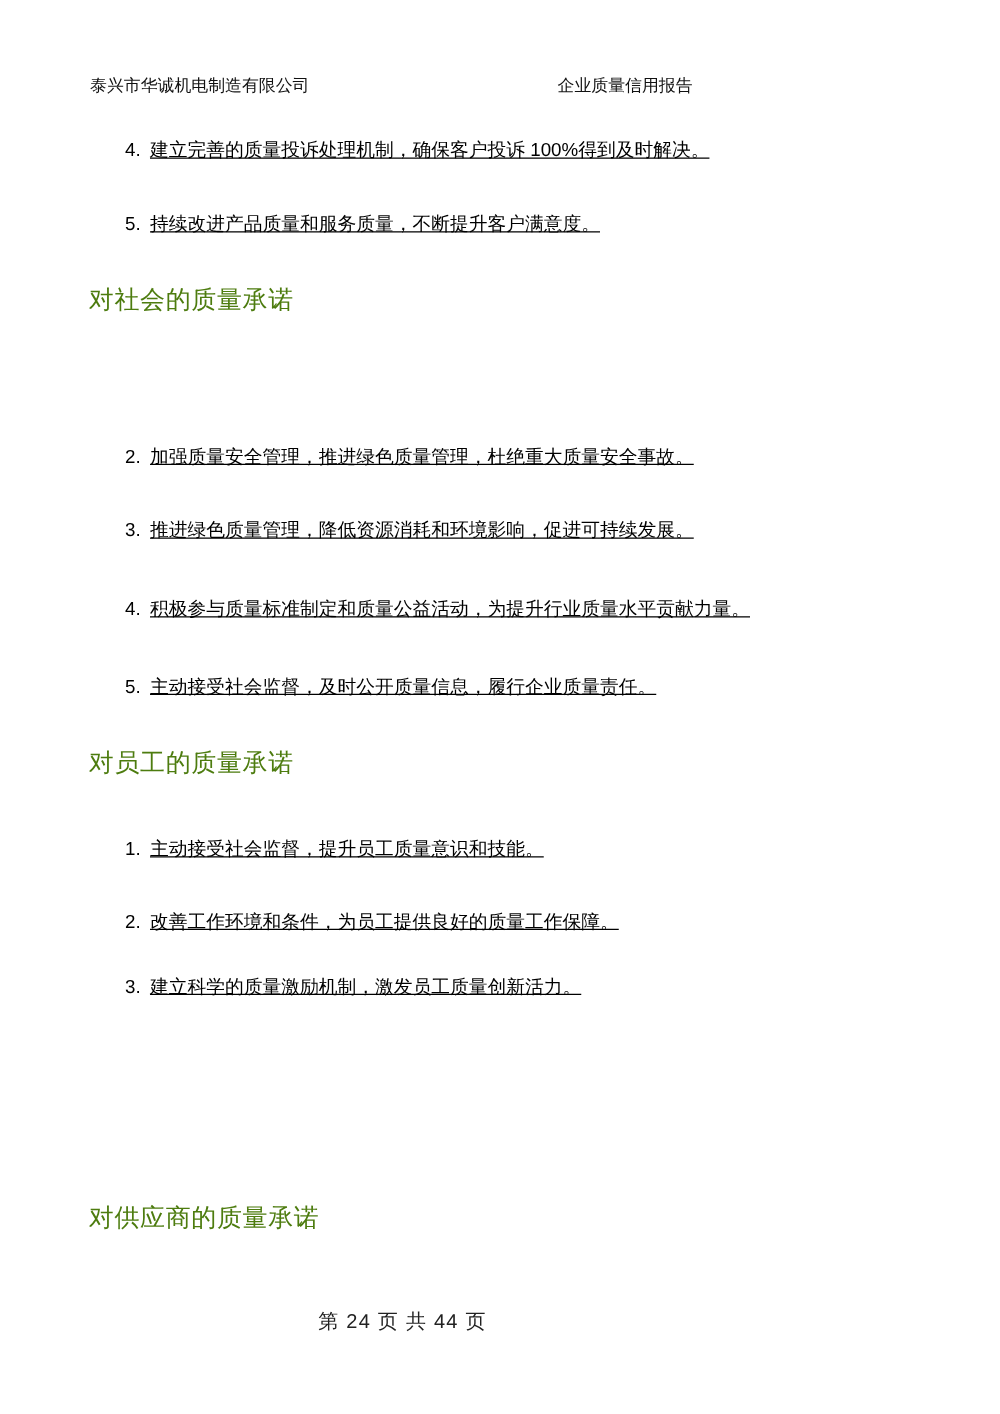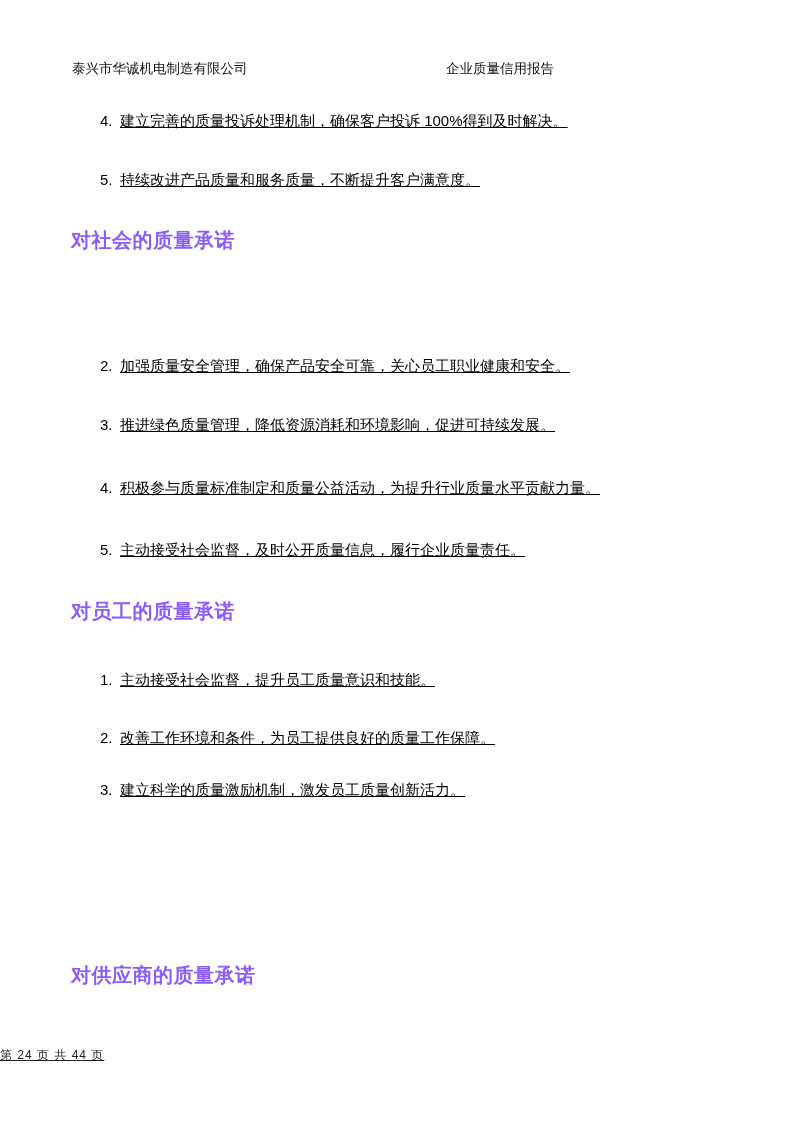--- a/index.html
+++ b/index.html
@@ -24,23 +24,23 @@
     color: #111111;
     white-space: nowrap;
   }
   .hdr-left  { left: 72px; }
   .hdr-right { right: 90px; }
   .section-heading {
     position: absolute;
     left: 71px;
     margin: 0;
     font-size: 20px;
-    font-weight: 700;
+    font-weight: 400;
     line-height: 1.2;
-    color: #8b5cf6;
+    color: #4d7c0f;
     letter-spacing: 0.5px;
     white-space: nowrap;
   }
   .list-item {
     position: absolute;
     left: 100px;
     font-size: 15px;
     line-height: 1.3;
     color: #000000;
     white-space: nowrap;
@@ -48,46 +48,45 @@
   }
   .list-item .num {
     display: inline-block;
     min-width: 20px;
   }
   .page-footer {
     position: absolute;
     top: 1047px;
     left: 0;
     width: 100%;
-    text-align: left;
-    font-size: 12px;
+    text-align: center;
+    font-size: 16px;
     color: #222222;
     letter-spacing: 1px;
-    text-decoration: underline;
   }
 </style>
 </head>
 <body>
 
 <div class="page">
 
   <div class="hdr hdr-left">泰兴市华诚机电制造有限公司</div>
   <div class="hdr hdr-right">企业质量信用报告</div>
 
   <div class="list-item" style="top:111px">
     <span class="num">4.</span><span>建立完善的质量投诉处理机制，确保客户投诉 100%得到及时解决。</span>
   </div>
   <div class="list-item" style="top:170px">
     <span class="num">5.</span><span>持续改进产品质量和服务质量，不断提升客户满意度。</span>
   </div>
 
   <h2 class="section-heading" style="top:228px">对社会的质量承诺</h2>
 
   <div class="list-item" style="top:356px">
-    <span class="num">2.</span><span>加强质量安全管理，确保产品安全可靠，关心员工职业健康和安全。</span>
+    <span class="num">2.</span><span>加强质量安全管理，推进绿色质量管理，杜绝重大质量安全事故。</span>
   </div>
   <div class="list-item" style="top:415px">
     <span class="num">3.</span><span>推进绿色质量管理，降低资源消耗和环境影响，促进可持续发展。</span>
   </div>
   <div class="list-item" style="top:478px">
     <span class="num">4.</span><span>积极参与质量标准制定和质量公益活动，为提升行业质量水平贡献力量。</span>
   </div>
   <div class="list-item" style="top:540px">
     <span class="num">5.</span><span>主动接受社会监督，及时公开质量信息，履行企业质量责任。</span>
   </div>

